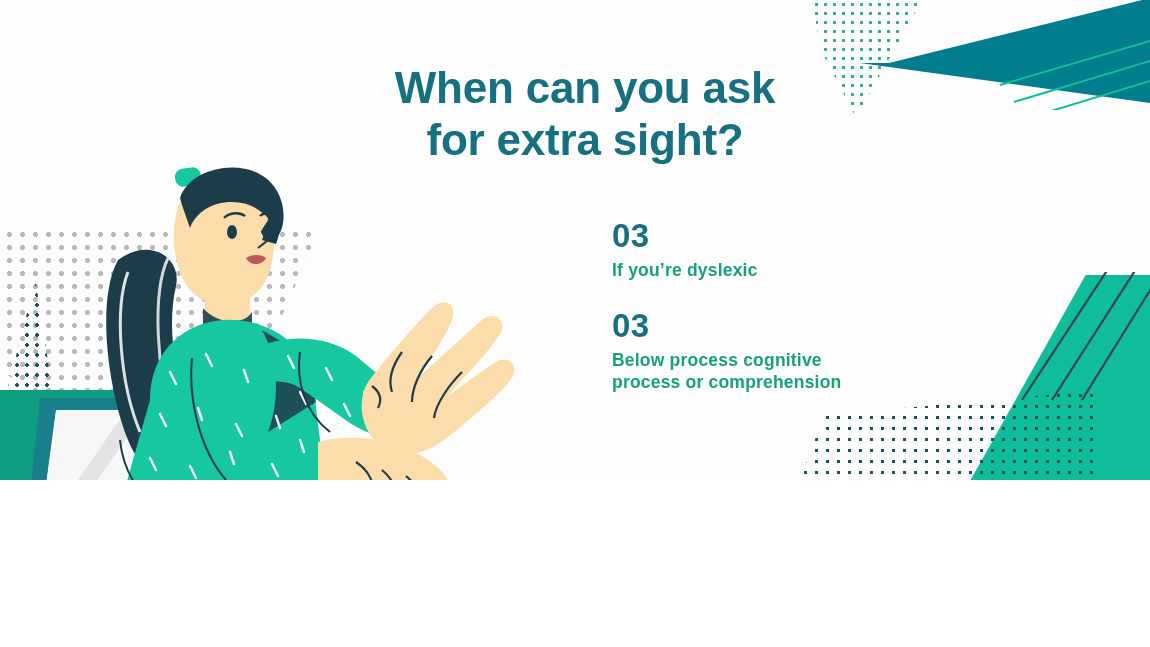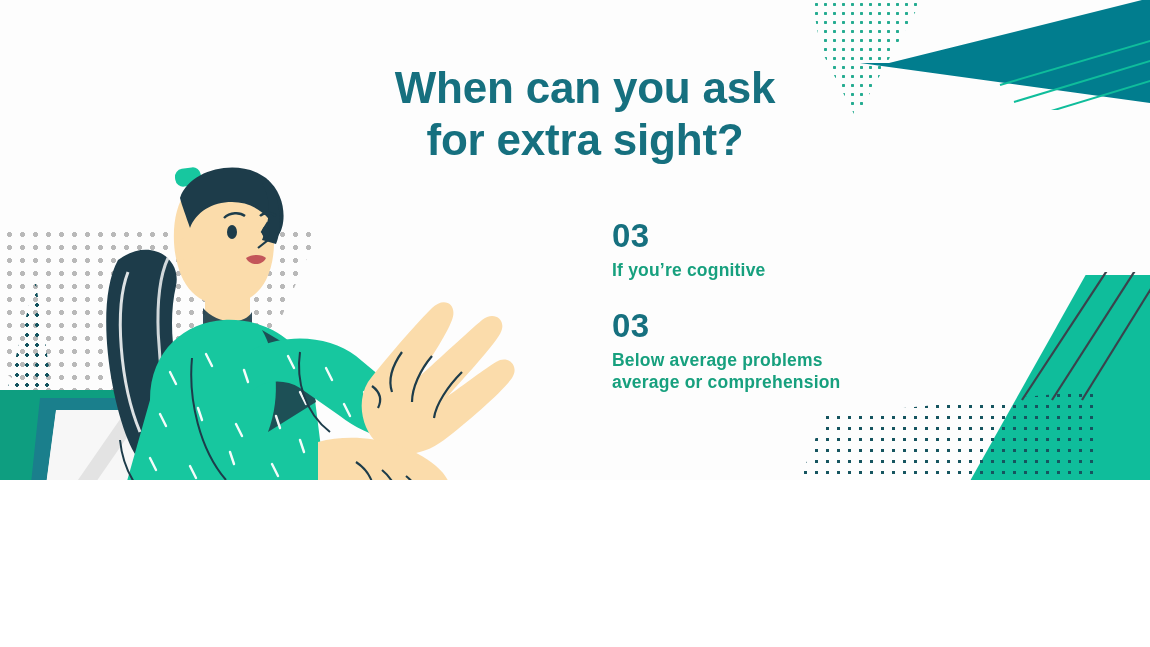--- a/index.html
+++ b/index.html
@@ -259,28 +259,28 @@
   <div id="title">
     <span class="line">When can you ask</span>
     <span class="line">for extra sight?</span>
   </div>
 
   <div id="list">
 
     <div class="item">
       <div class="item-number">03</div>
       <div class="item-label">
-        <span>If you’re cognitive</span>
+        <span>If you’re dyslexic</span>
       </div>
     </div>
 
 
     <div class="item">
       <div class="item-number">03</div>
       <div class="item-label">
-        <span>Below average problems</span>
-        <span class="l2">average or comprehension</span>
+        <span>Below process cognitive</span>
+        <span class="l2">process or comprehension</span>
       </div>
     </div>
 
   </div>
 
 </div>
 
 </body></html>

